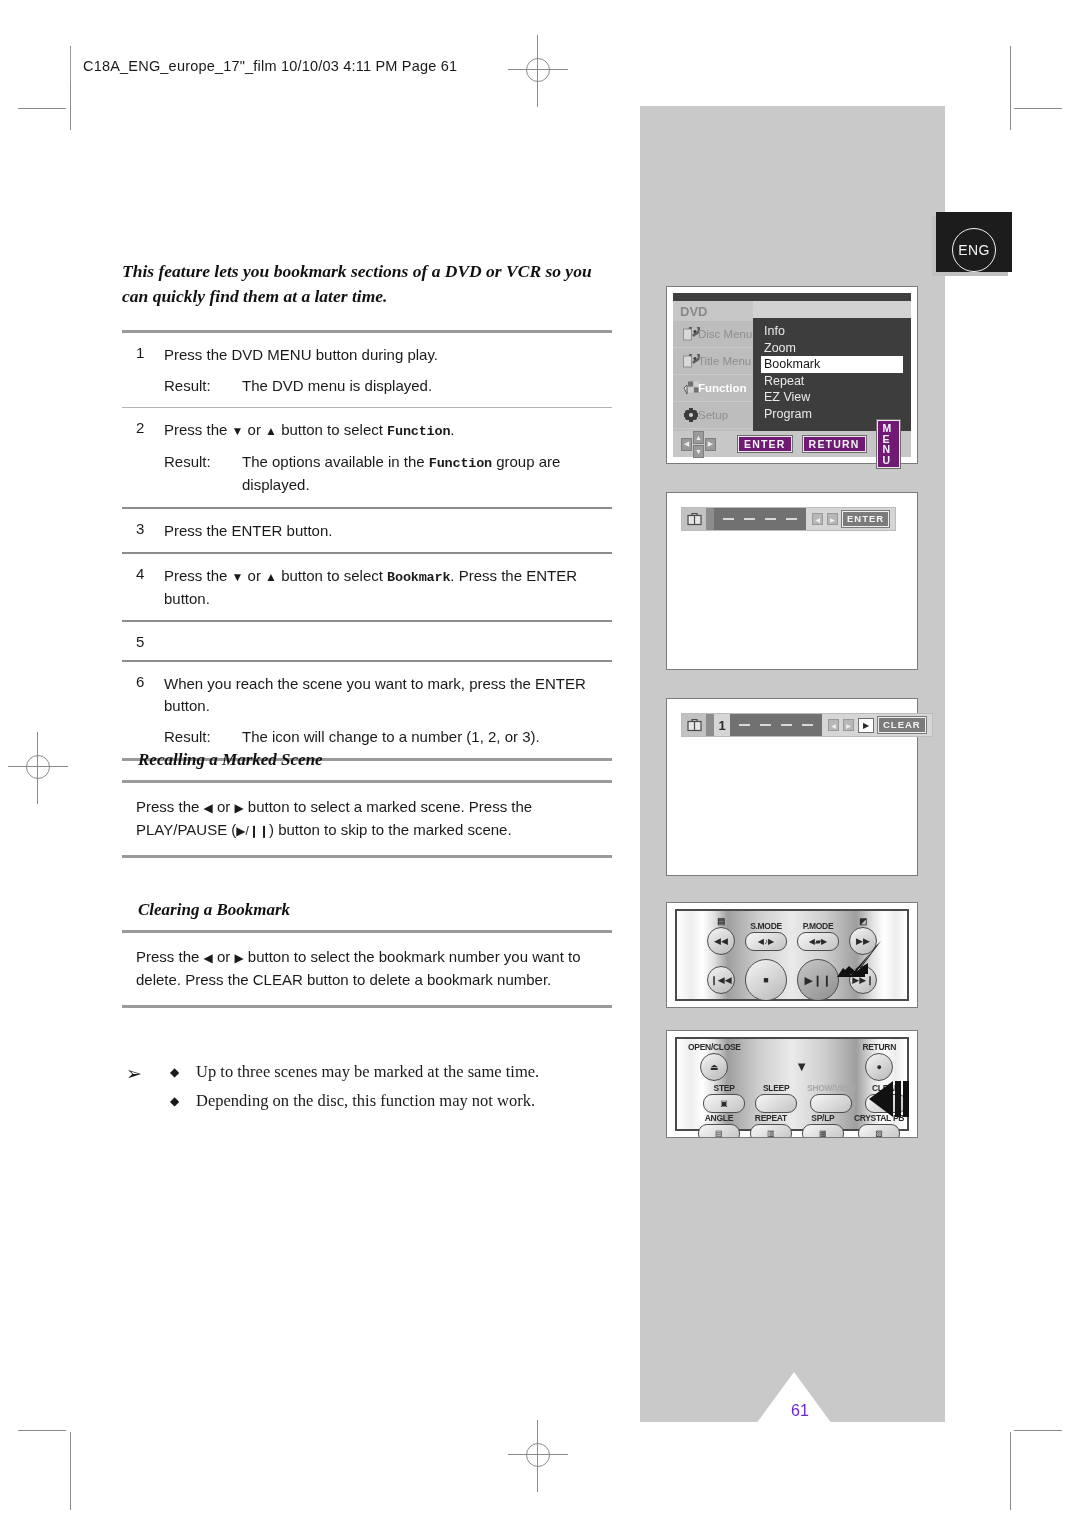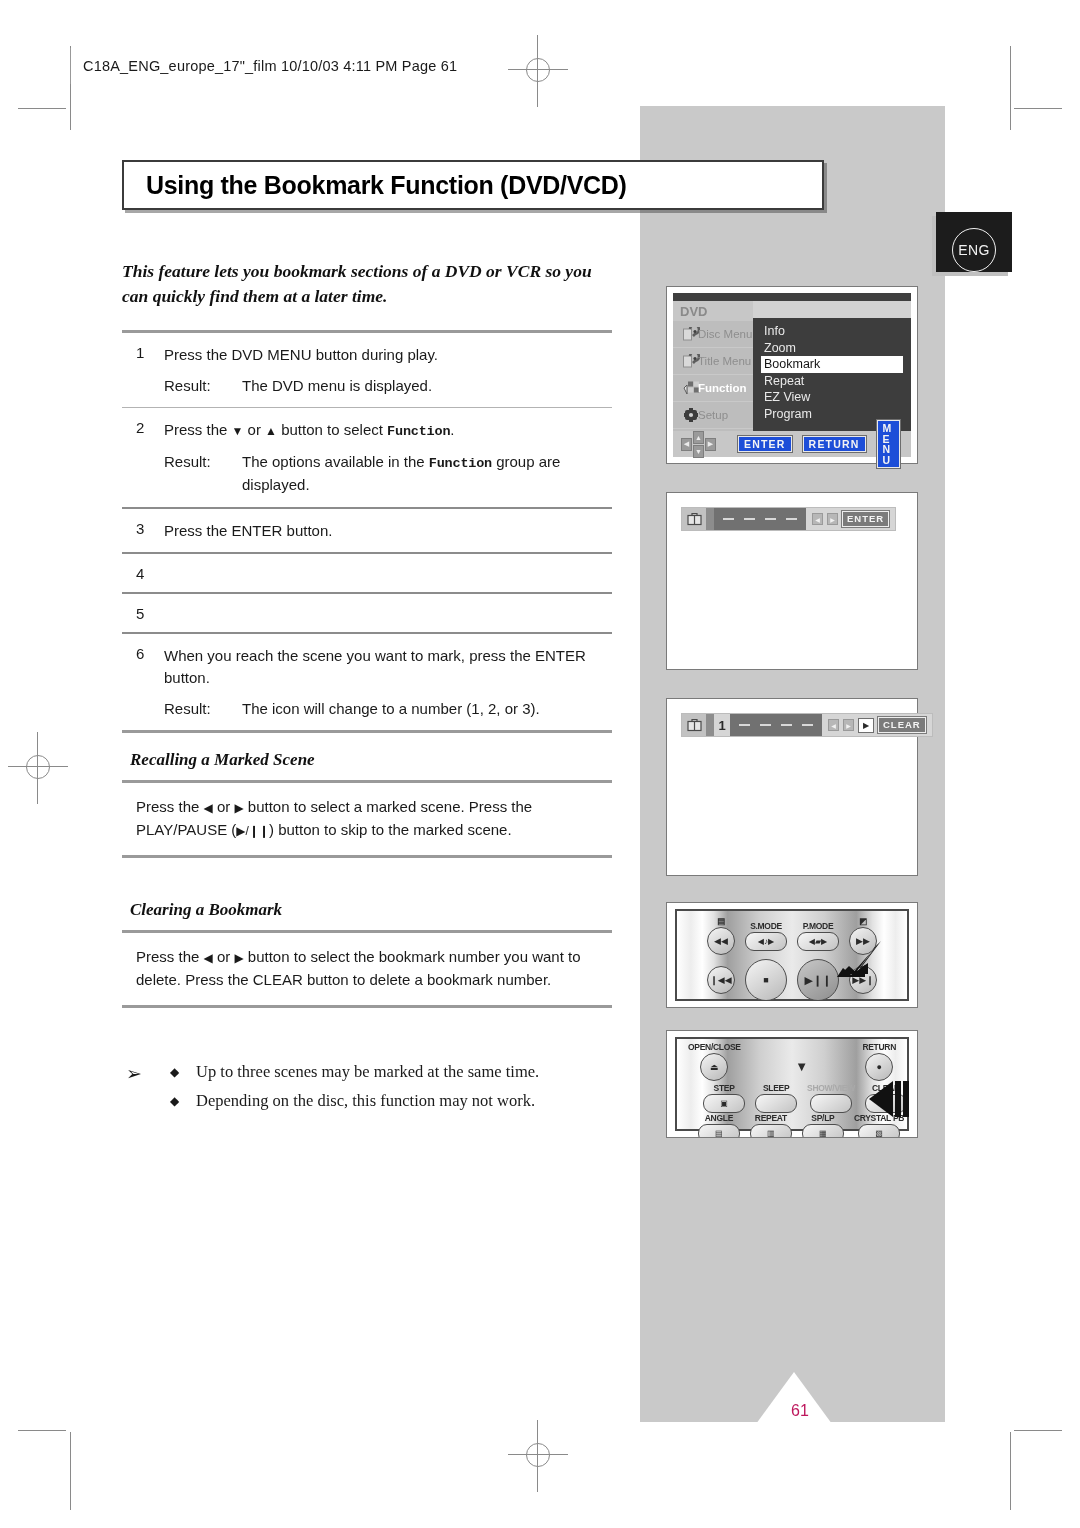--- a/index.html
+++ b/index.html
@@ -200,21 +200,21 @@
   }
   .tri { font-size: 12px; line-height: 1; }
 
   
   .subsec {
     position: absolute;
     left: 122px;
     width: 490px;
   }
   .subsec h2 {
-    margin: 0 0 10px 8px;
+    margin: 0 0 10px 16px;
     font-family: "Liberation Serif", serif;
     font-style: italic;
     font-weight: bold;
     font-size: 17px;
     color: #111;
   }
   .subsec .body {
     font-size: 15px;
     line-height: 1.52;
     color: #1a1a1a;
@@ -358,21 +358,21 @@
     font-size: 7px;
     display: flex; align-items: center; justify-content: center;
     border: 1px solid #7e7e7e;
   }
   .dpad .vstack { display: flex; flex-direction: column; gap: 1px; }
   .osd-btn {
     font-size: 10.5px;
     font-weight: bold;
     letter-spacing: 1.2px;
     color: #f4f4f4;
-    background: #1d4ed8;
+    background: #701a75;
     border: 1.5px solid #e9e9e9;
     outline: 1px solid #6d6d6d;
     padding: 2px 5px;
     margin-right: 11px;
     line-height: 1;
   }
 
   
   .barfig {
     position: absolute;
@@ -537,21 +537,21 @@
     border-left: 38px solid transparent;
     border-right: 38px solid transparent;
     border-bottom: 52px solid #ffffff;
   }
   .pagenum .num {
     position: absolute;
     left: 12px; right: 0;
     bottom: 4px;
     text-align: center;
     font-size: 16px;
-    color: #be185d;
+    color: #6d28d9;
     margin-top: 36px;
   }
 </style>
 </head>
 <body>
 
 <div id="page">
 
   <div class="reg-vline" style="left:70px; top:46px; height:84px;"></div>
   <div class="reg-vline" style="left:1010px; top:46px; height:84px;"></div>
@@ -581,23 +581,20 @@
 
   <div class="doc-header">C18A_ENG_europe_17"_film  10/10/03  4:11 PM  Page 61</div>
 
   <div class="gray-band"></div>
 
   <div class="eng-badge-shadow"></div>
   <div class="eng-badge">
     <div class="eng-circle">ENG</div>
   </div>
 
-  <div class="title-box">
-    <h1>Using the Bookmark Function (DVD/VCD)</h1>
-  </div>
 
   <div class="intro">This feature lets you bookmark sections of a DVD or VCR so you can quickly find them at a later time.</div>
 
   <div class="steps">
 
     <div class="rule"></div>
 
     <div class="step">
       <div class="step-num">1</div>
       <div class="step-body">
@@ -630,20 +627,23 @@
 
     <div class="step">
       <div class="step-num">3</div>
       <div class="step-body">Press the ENTER button.</div>
     </div>
 
     <div class="rule dark"></div>
 
     <div class="step">
       <div class="step-num">4</div>
+      <div class="step-body">
+        <span>Press the </span><span class="tri">▼</span><span> or </span><span class="tri">▲</span><span> button to select </span><span class="mono">Bookmark</span><span>. Press the ENTER button.</span>
+      </div>
     </div>
 
     <div class="rule dark"></div>
 
     <div class="step">
       <div class="step-num">5</div>
     </div>
 
     <div class="rule dark"></div>
 

